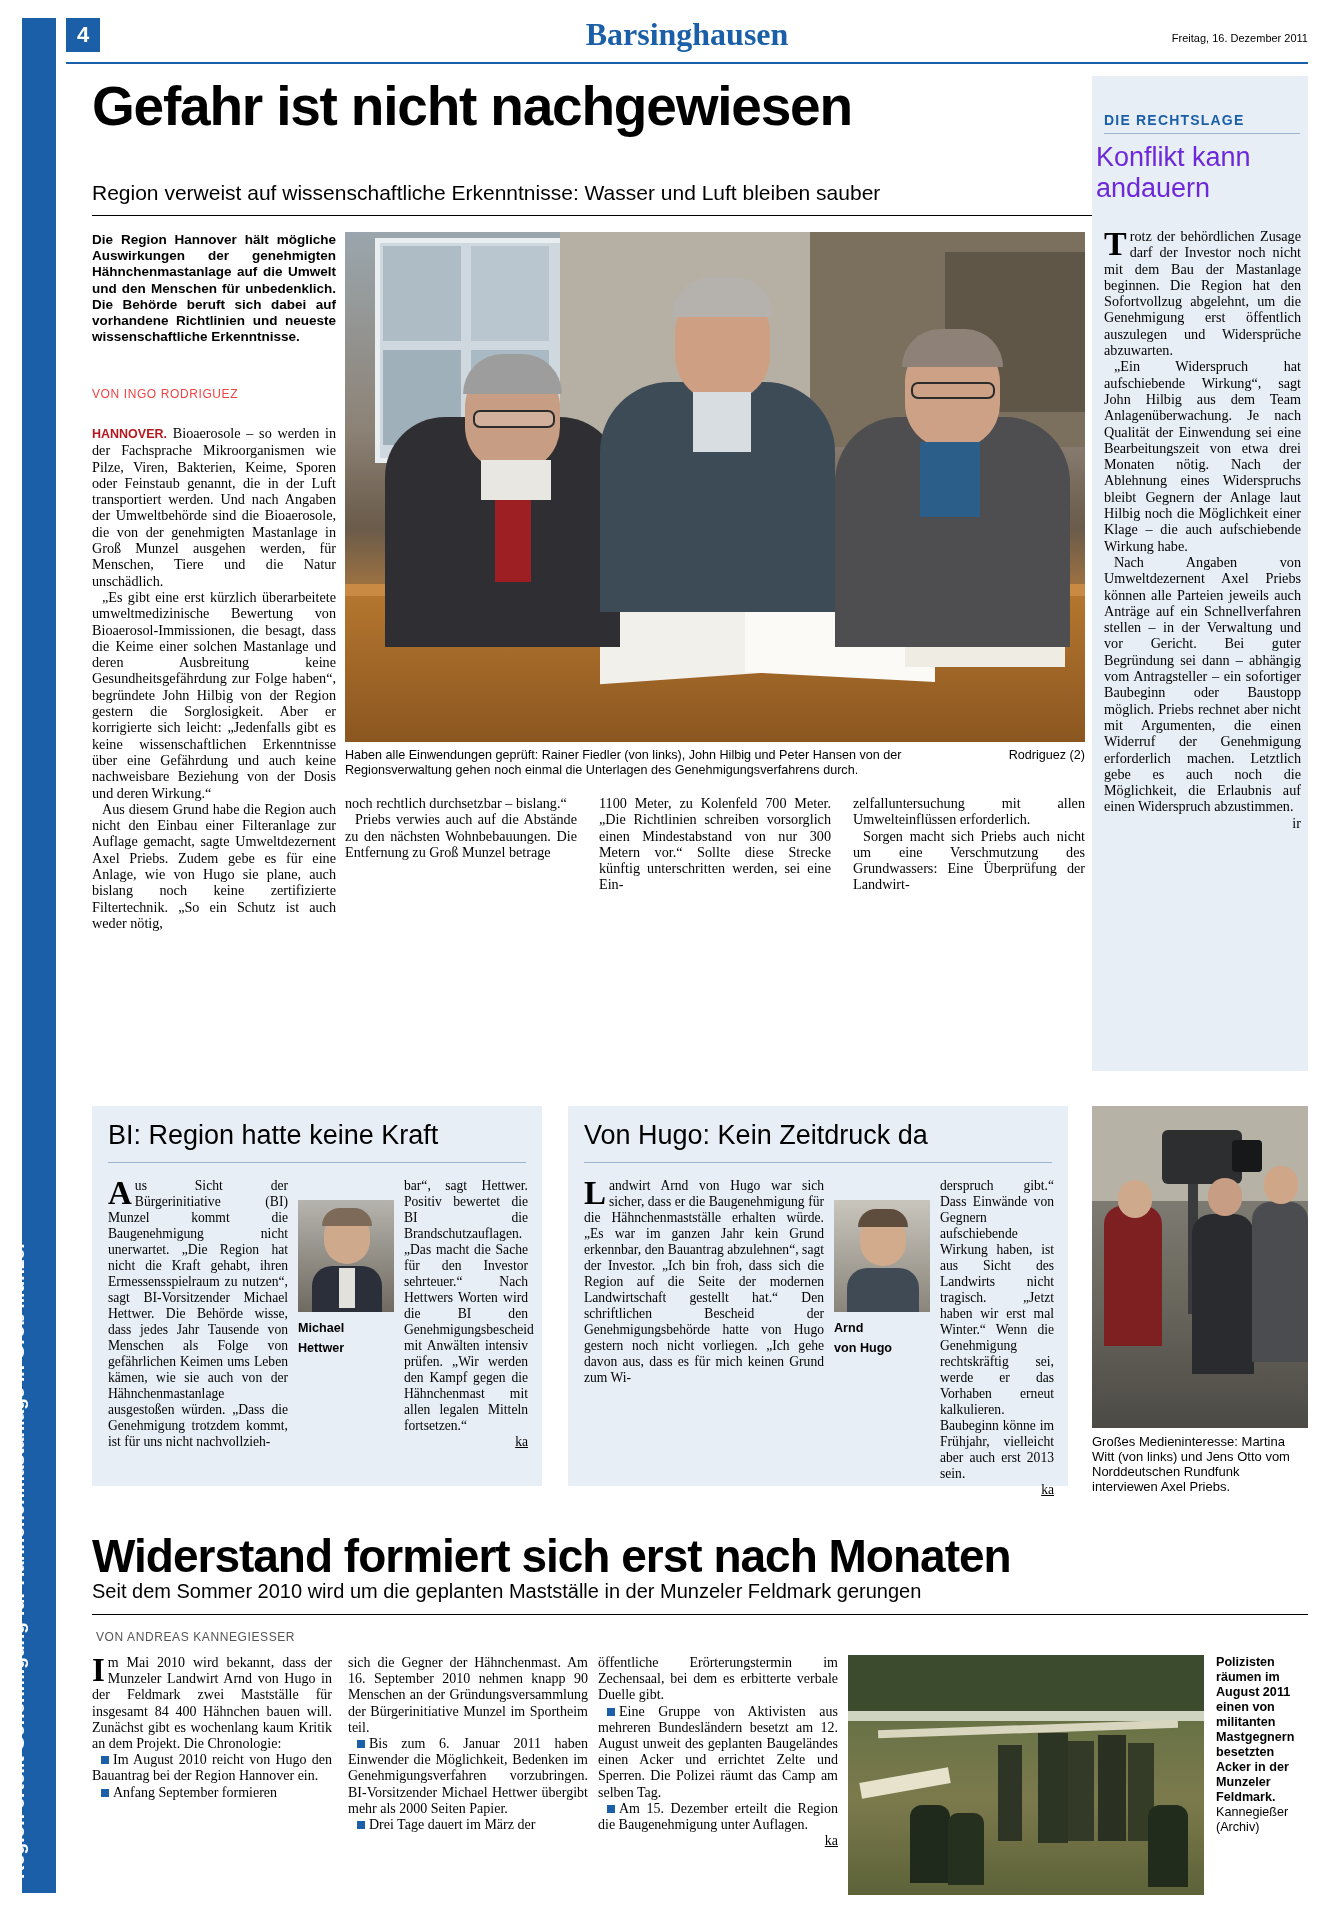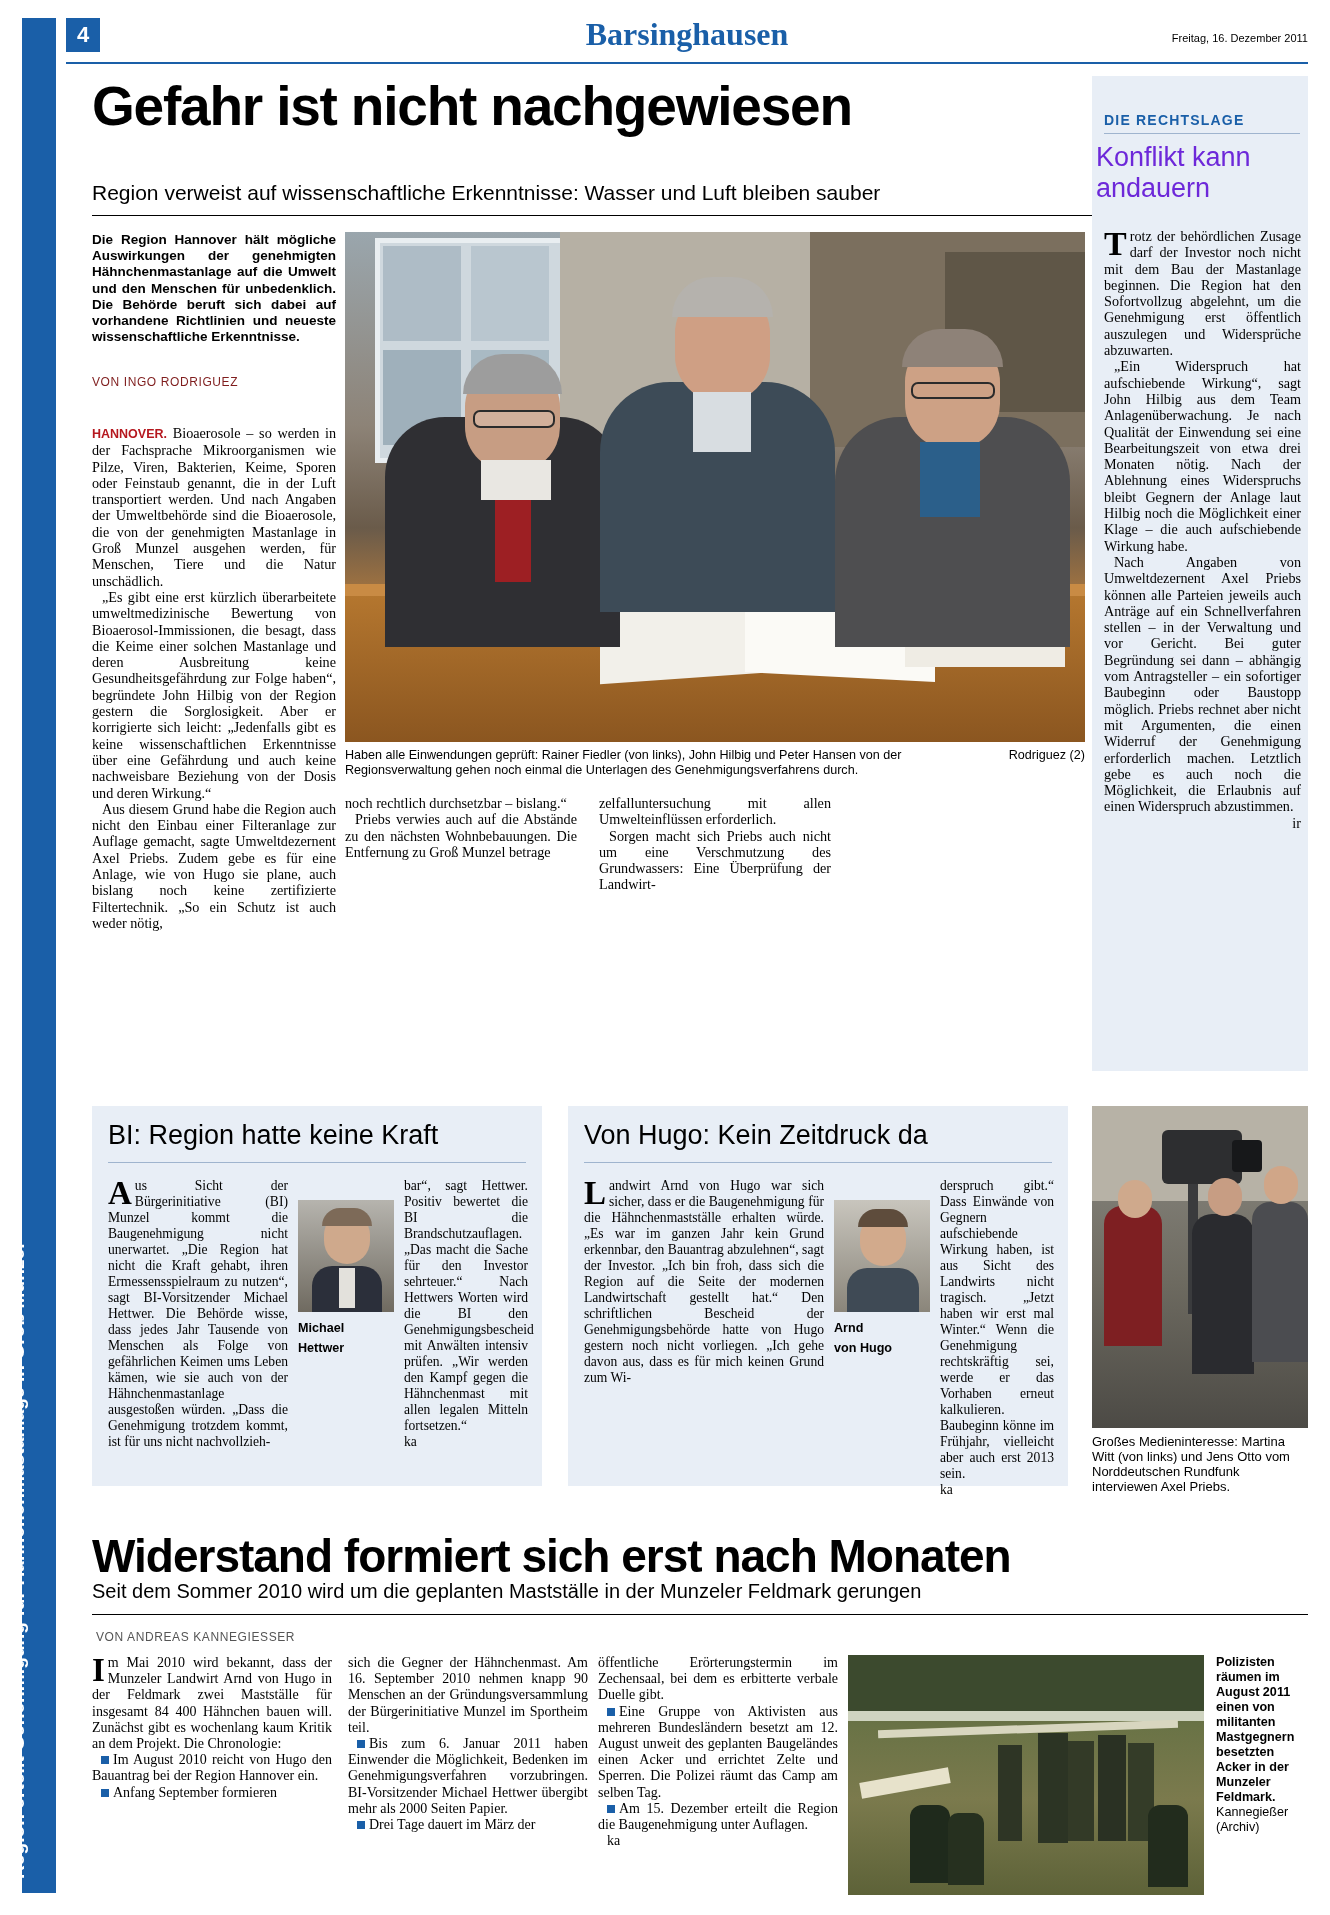--- a/index.html
+++ b/index.html
@@ -119,23 +119,23 @@
   .rail-sign{display:block;text-align:right;}
 
   
   .lead{
     position:absolute; left:92px; top:232px; width:244px;
     font-family:"Liberation Sans", sans-serif;
     font-weight:bold; font-size:13.5px; line-height:16.2px;
     text-align:justify;
   }
   .byline{
-    position:absolute; left:92px; top:375px; width:244px;
-    font-family:"Liberation Sans", sans-serif;
-    font-size:12px; letter-spacing:0.6px; color:#7f1d1d;
+    position:absolute; left:92px; top:387px; width:244px;
+    font-family:"Liberation Sans", sans-serif;
+    font-size:12px; letter-spacing:0.6px; color:#ef4444;
   }
   .col1{
     position:absolute; left:92px; top:425px; width:244px;
     font-size:14.2px; line-height:16.3px; text-align:justify;
     hyphens:auto;
   }
   .col1 .place{font-family:"Liberation Sans",sans-serif;font-weight:bold;font-size:12.5px;color:#b5171e;}
   .col1 p{margin:0;text-indent:10px;}
   .col1 p.first{text-indent:0;}
 
@@ -185,21 +185,21 @@
   .box-body{
     position:absolute;
     font-size:13.6px; line-height:16px; text-align:justify; hyphens:auto;
   }
   .box-body p{margin:0;text-indent:9px;}
   .box-body p.first{text-indent:0;}
   .box-body .dropcap{
     float:left; font-size:33px; line-height:26px; font-weight:bold;
     padding-right:3px; padding-top:2px;
   }
-  .kaz{display:block;}
+  .kaz{display:block;text-align:right;text-decoration:underline;}
   .mugshot{
     position:absolute; width:96px; height:112px; background:#7b6a5c; overflow:hidden;
   }
   .mug-label{
     position:absolute;
     font-family:"Liberation Sans", sans-serif;
     font-weight:bold; font-size:12.6px; line-height:20px;
   }
 
   
@@ -334,20 +334,23 @@
 
   <div class="photo-caption">
     <span class="photo-credit">Rodriguez (2)</span>
     <span>Haben alle Einwendungen geprüft: Rainer Fiedler (von links), John Hilbig und Peter Hansen von der Regionsverwaltung gehen noch einmal die Unterlagen des Genehmigungsverfahrens durch.</span>
   </div>
 
   <div class="cols-under">
     <div class="c">
       <p class="first">noch rechtlich durchsetzbar – bislang.“</p>
       <p>Priebs verwies auch auf die Abstände zu den nächsten Wohnbebauungen. Die Entfernung zu Groß Munzel betrage</p>
+    </div>
+    <div class="c">
+      <p class="first">1100 Meter, zu Kolenfeld 700 Meter. „Die Richtlinien schreiben vorsorglich einen Mindestabstand von nur 300 Metern vor.“ Sollte diese Strecke künftig unterschritten werden, sei eine Ein-</p>
     </div>
     <div class="c">
       <p class="first">zelfalluntersuchung mit allen Umwelteinflüssen erforderlich.</p>
       <p>Sorgen macht sich Priebs auch nicht um eine Verschmutzung des Grundwassers: Eine Überprüfung der Landwirt-</p>
     </div>
   </div>
 
   <div class="rail"></div>
   <div class="rail-kicker">DIE RECHTSLAGE</div>
   <div class="rail-rule"></div>

